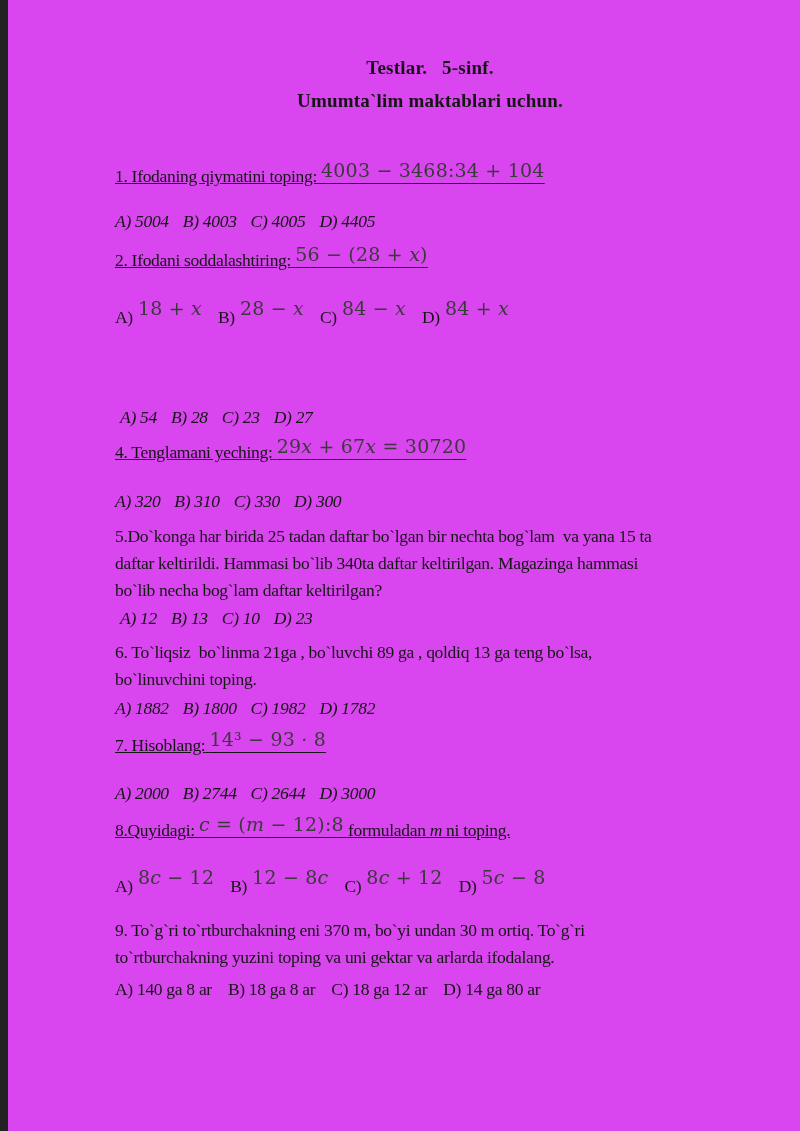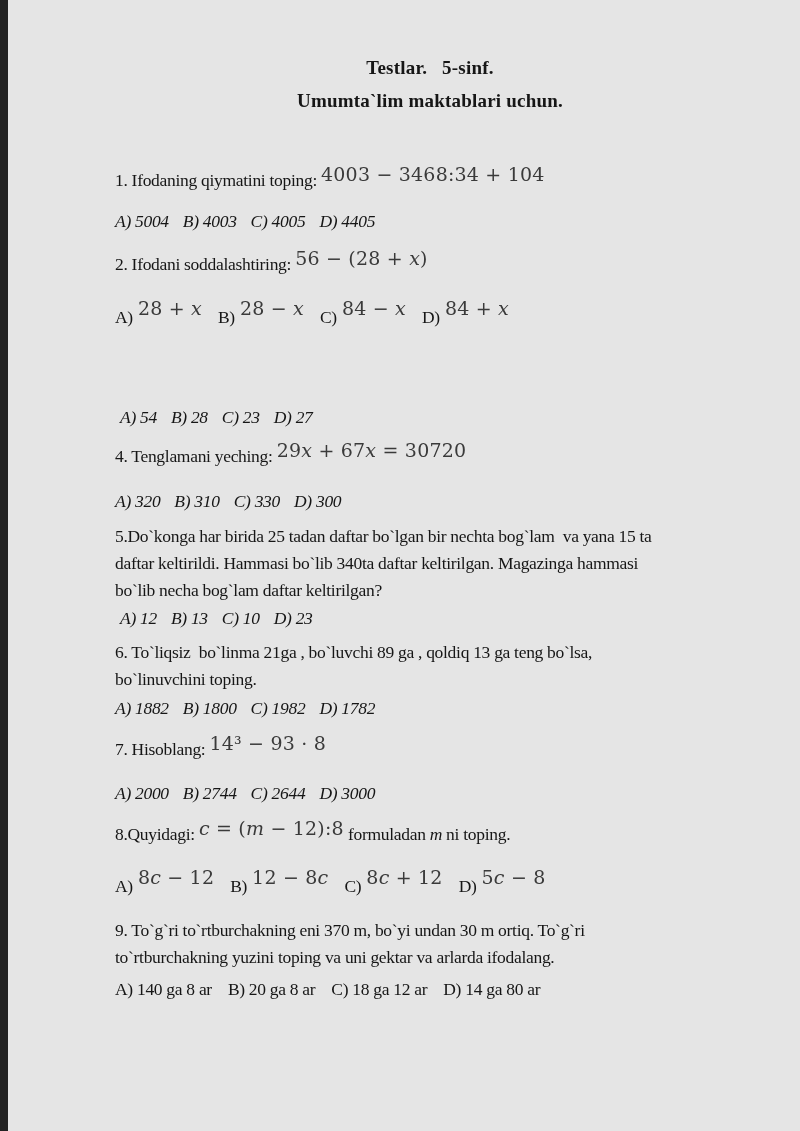--- a/index.html
+++ b/index.html
@@ -4,29 +4,29 @@
 <style>
   html,body{margin:0;padding:0;}
   body{
     width:800px;height:1131px;
     background:#ffffff;
     position:relative;
     overflow:hidden;
     font-family:"Liberation Serif","DejaVu Serif",serif;
     color:#161616;
   }
-  .page{position:absolute;inset:0;background:#e5e5e5;}
+  .page{position:absolute;inset:0;background:#d946ef;}
   .edge{position:absolute;left:0;top:0;width:8px;height:1131px;background:#222222;}
   .block{position:absolute;left:115px;width:645px;}
   .center{width:630px;text-align:center;}
   .h1{font-size:19px;font-weight:bold;white-space:pre;letter-spacing:.2px;}
   .h2{font-size:19px;font-weight:bold;letter-spacing:.2px;}
   .h3{font-size:18px;font-weight:bold;font-style:italic;}
   .txt{font-size:17.5px;letter-spacing:-.3px;line-height:27px;white-space:pre-wrap;}
-  .qrow{font-size:17.5px;letter-spacing:-.3px;line-height:31px;white-space:pre;}
+  .qrow{font-size:17.5px;letter-spacing:-.3px;line-height:23px;white-space:pre;text-decoration:underline;}
   .math{
     font-family:"DejaVu Serif",serif;
     font-size:19px;color:#3a3a3a;letter-spacing:.2px;
     position:relative;top:-5px;white-space:pre;
   }
   .math .vit,.vit{font-style:italic;}
   .suffix{font-size:17.5px;letter-spacing:-.3px;white-space:pre;}
   .opts{display:flex;font-size:17.5px;letter-spacing:-.3px;line-height:24px;}
   .opts.g20{gap:14px;font-style:italic;}
   .opts.g16{gap:16px;}
@@ -50,21 +50,21 @@
   <div class="block qrow" style="top:164px"><span>1. Ifodaning qiymatini toping:</span><span> </span><span class="math"><span>4003 − 3468:34 + 104</span></span></div>
   <div class="block opts g20" style="top:209px">
     <span class="opt">A) 5004</span>
     <span class="opt">B) 4003</span>
     <span class="opt">C) 4005</span>
     <span class="opt">D) 4405</span>
   </div>
 
   <div class="block qrow" style="top:248px"><span>2. Ifodani soddalashtiring:</span><span> </span><span class="math"><span>56 − (28 + </span><span class="vit">x</span><span>)</span></span></div>
   <div class="block opts g16" style="top:304px">
-    <span class="optm"><span>A)</span><span class="om"><span>28 + </span><span class="vit">x</span></span></span>
+    <span class="optm"><span>A)</span><span class="om"><span>18 + </span><span class="vit">x</span></span></span>
     <span class="optm"><span>B)</span><span class="om"><span>28 − </span><span class="vit">x</span></span></span>
     <span class="optm"><span>C)</span><span class="om"><span>84 − </span><span class="vit">x</span></span></span>
     <span class="optm"><span>D)</span><span class="om"><span>84 + </span><span class="vit">x</span></span></span>
   </div>
 
   <div class="block opts g20 ind" style="top:405px">
     <span class="opt">A) 54</span>
     <span class="opt">B) 28</span>
     <span class="opt">C) 23</span>
     <span class="opt">D) 27</span>
@@ -110,17 +110,17 @@
     <span class="optm"><span>A)</span><span class="om"><span>8</span><span class="vit">c</span><span> − 12</span></span></span>
     <span class="optm"><span>B)</span><span class="om"><span>12 − 8</span><span class="vit">c</span></span></span>
     <span class="optm"><span>C)</span><span class="om"><span>8</span><span class="vit">c</span><span> + 12</span></span></span>
     <span class="optm"><span>D)</span><span class="om"><span>5</span><span class="vit">c</span><span> − 8</span></span></span>
   </div>
 
   <div class="block txt" style="top:917px">9. To`g`ri to`rtburchakning eni 370 m, bo`yi undan 30 m ortiq. To`g`ri
 to`rtburchakning yuzini toping va uni gektar va arlarda ifodalang.</div>
   <div class="block opts g16" style="top:977px">
     <span class="opt">A) 140 ga 8 ar</span>
-    <span class="opt">B) 20 ga 8 ar</span>
+    <span class="opt">B) 18 ga 8 ar</span>
     <span class="opt">C) 18 ga 12 ar</span>
     <span class="opt">D) 14 ga 80 ar</span>
   </div>
 </div>
 
 </body></html>

